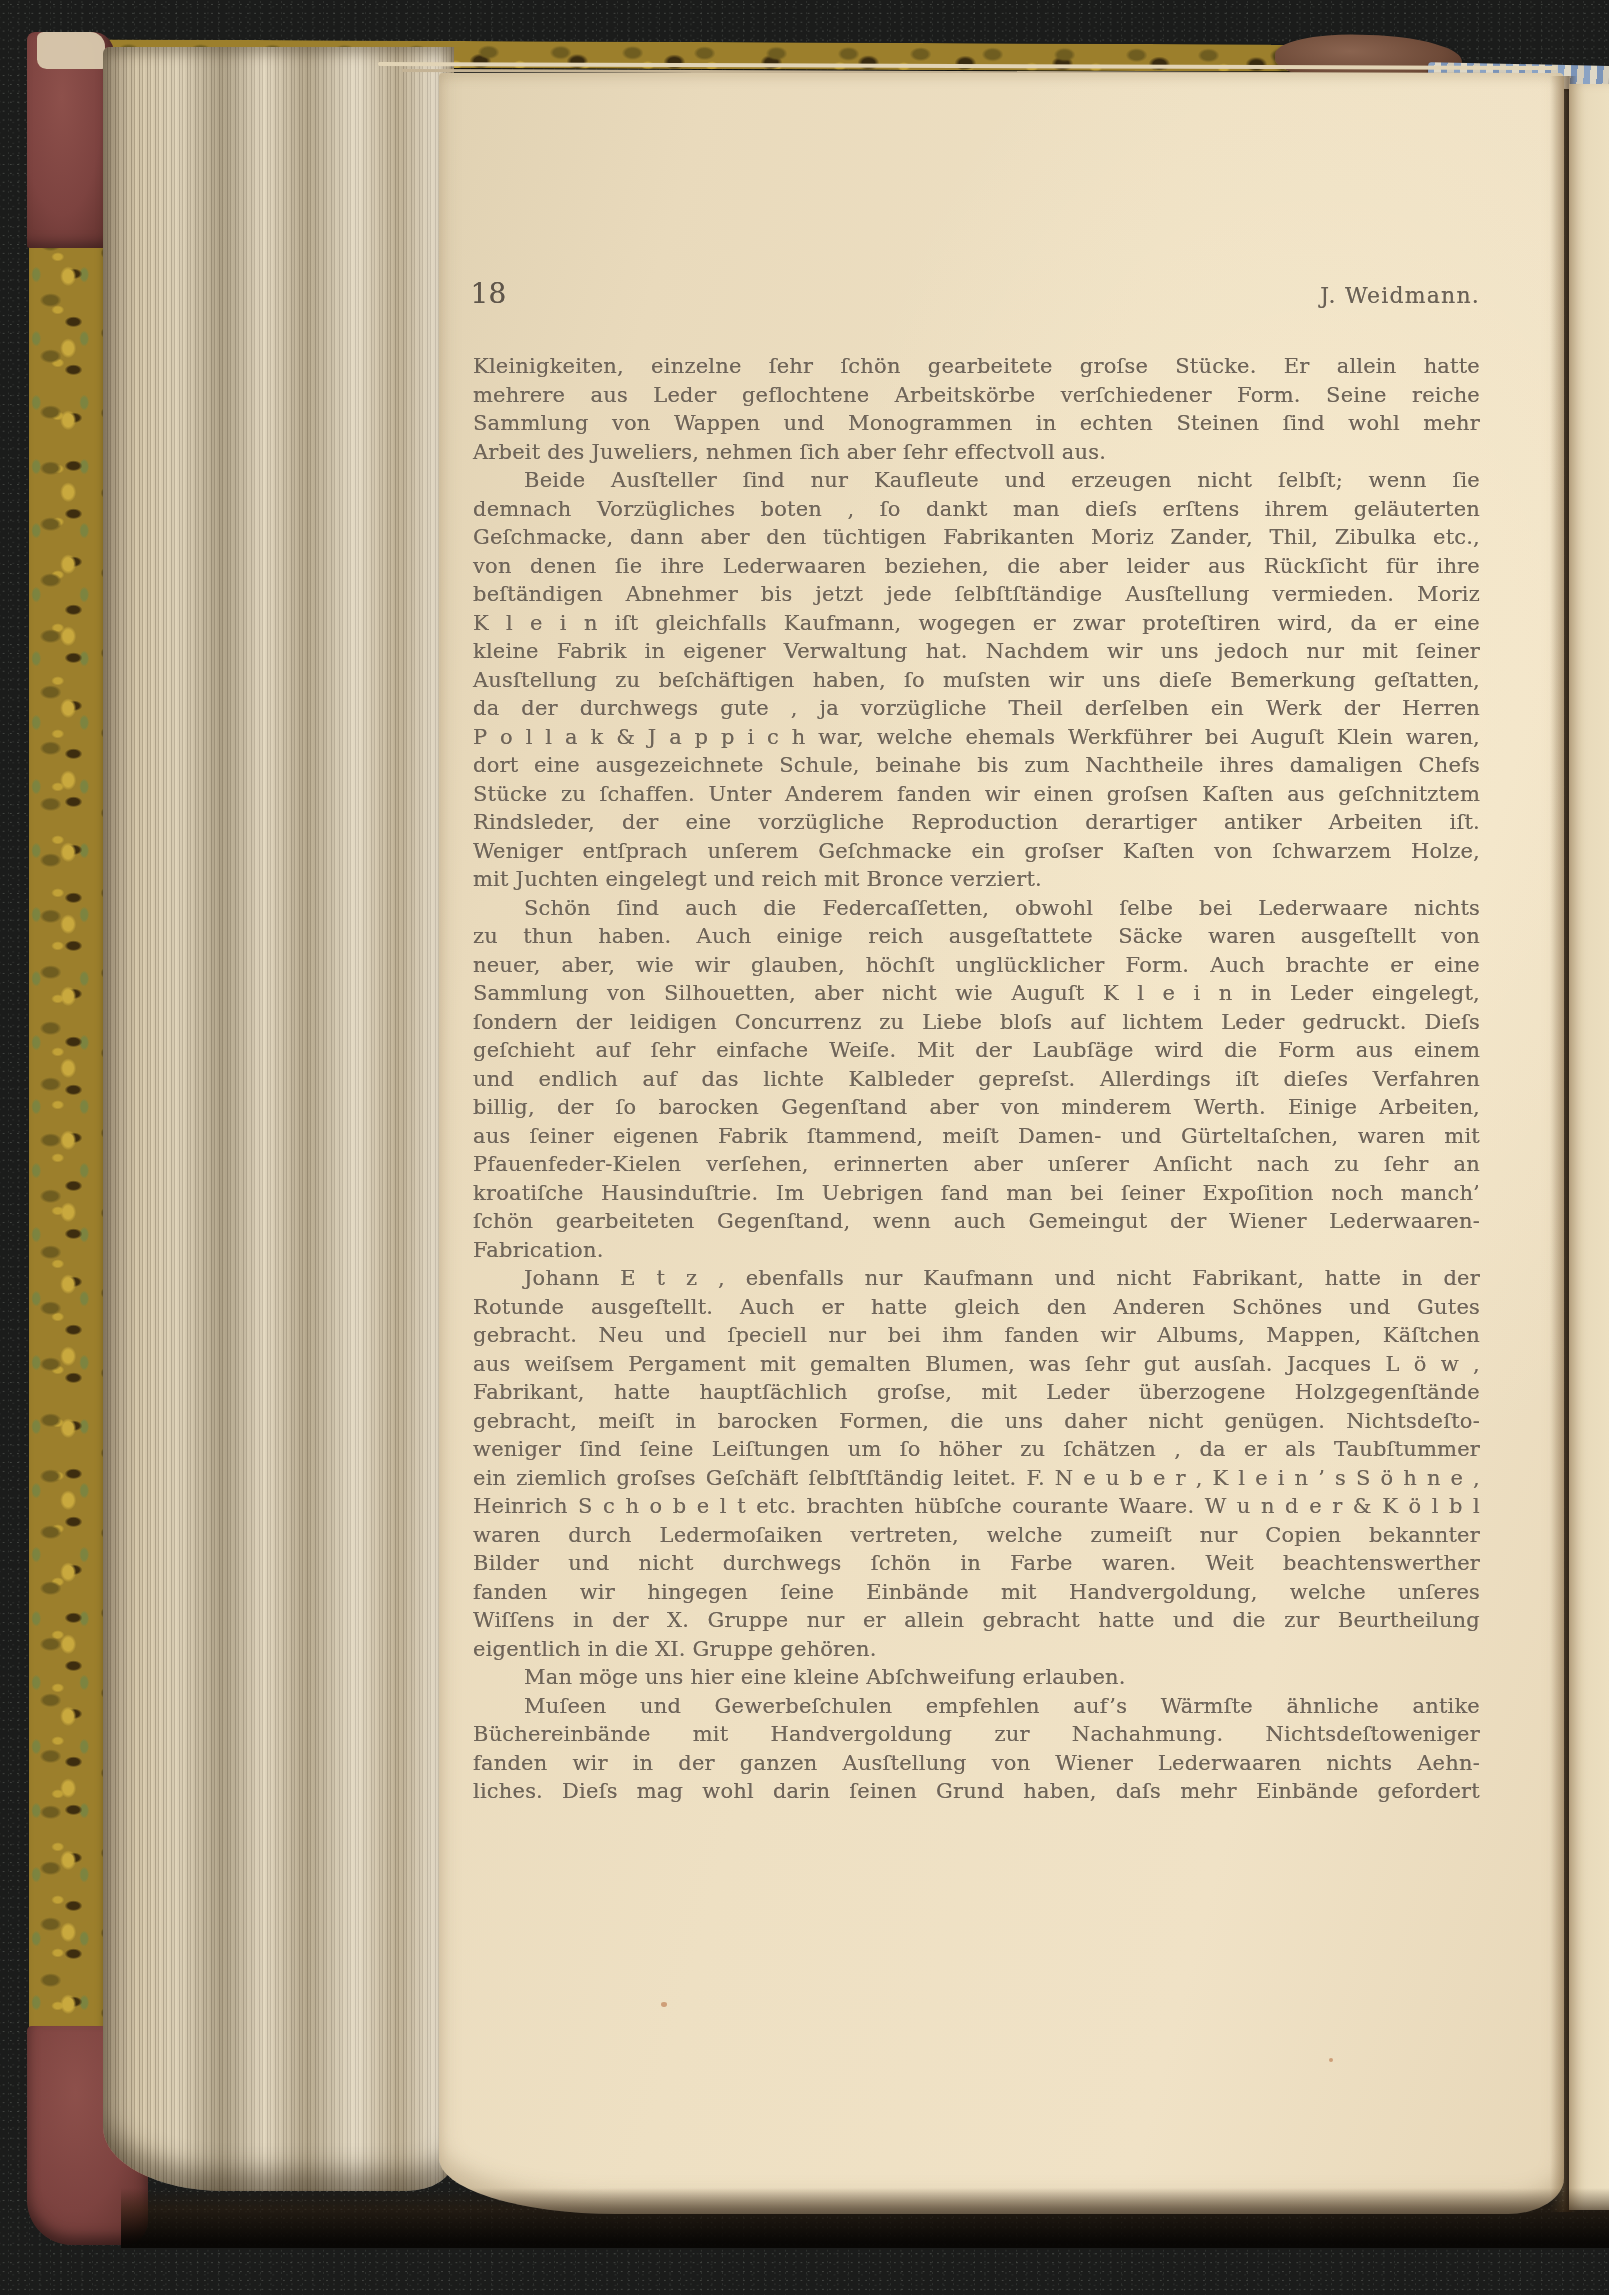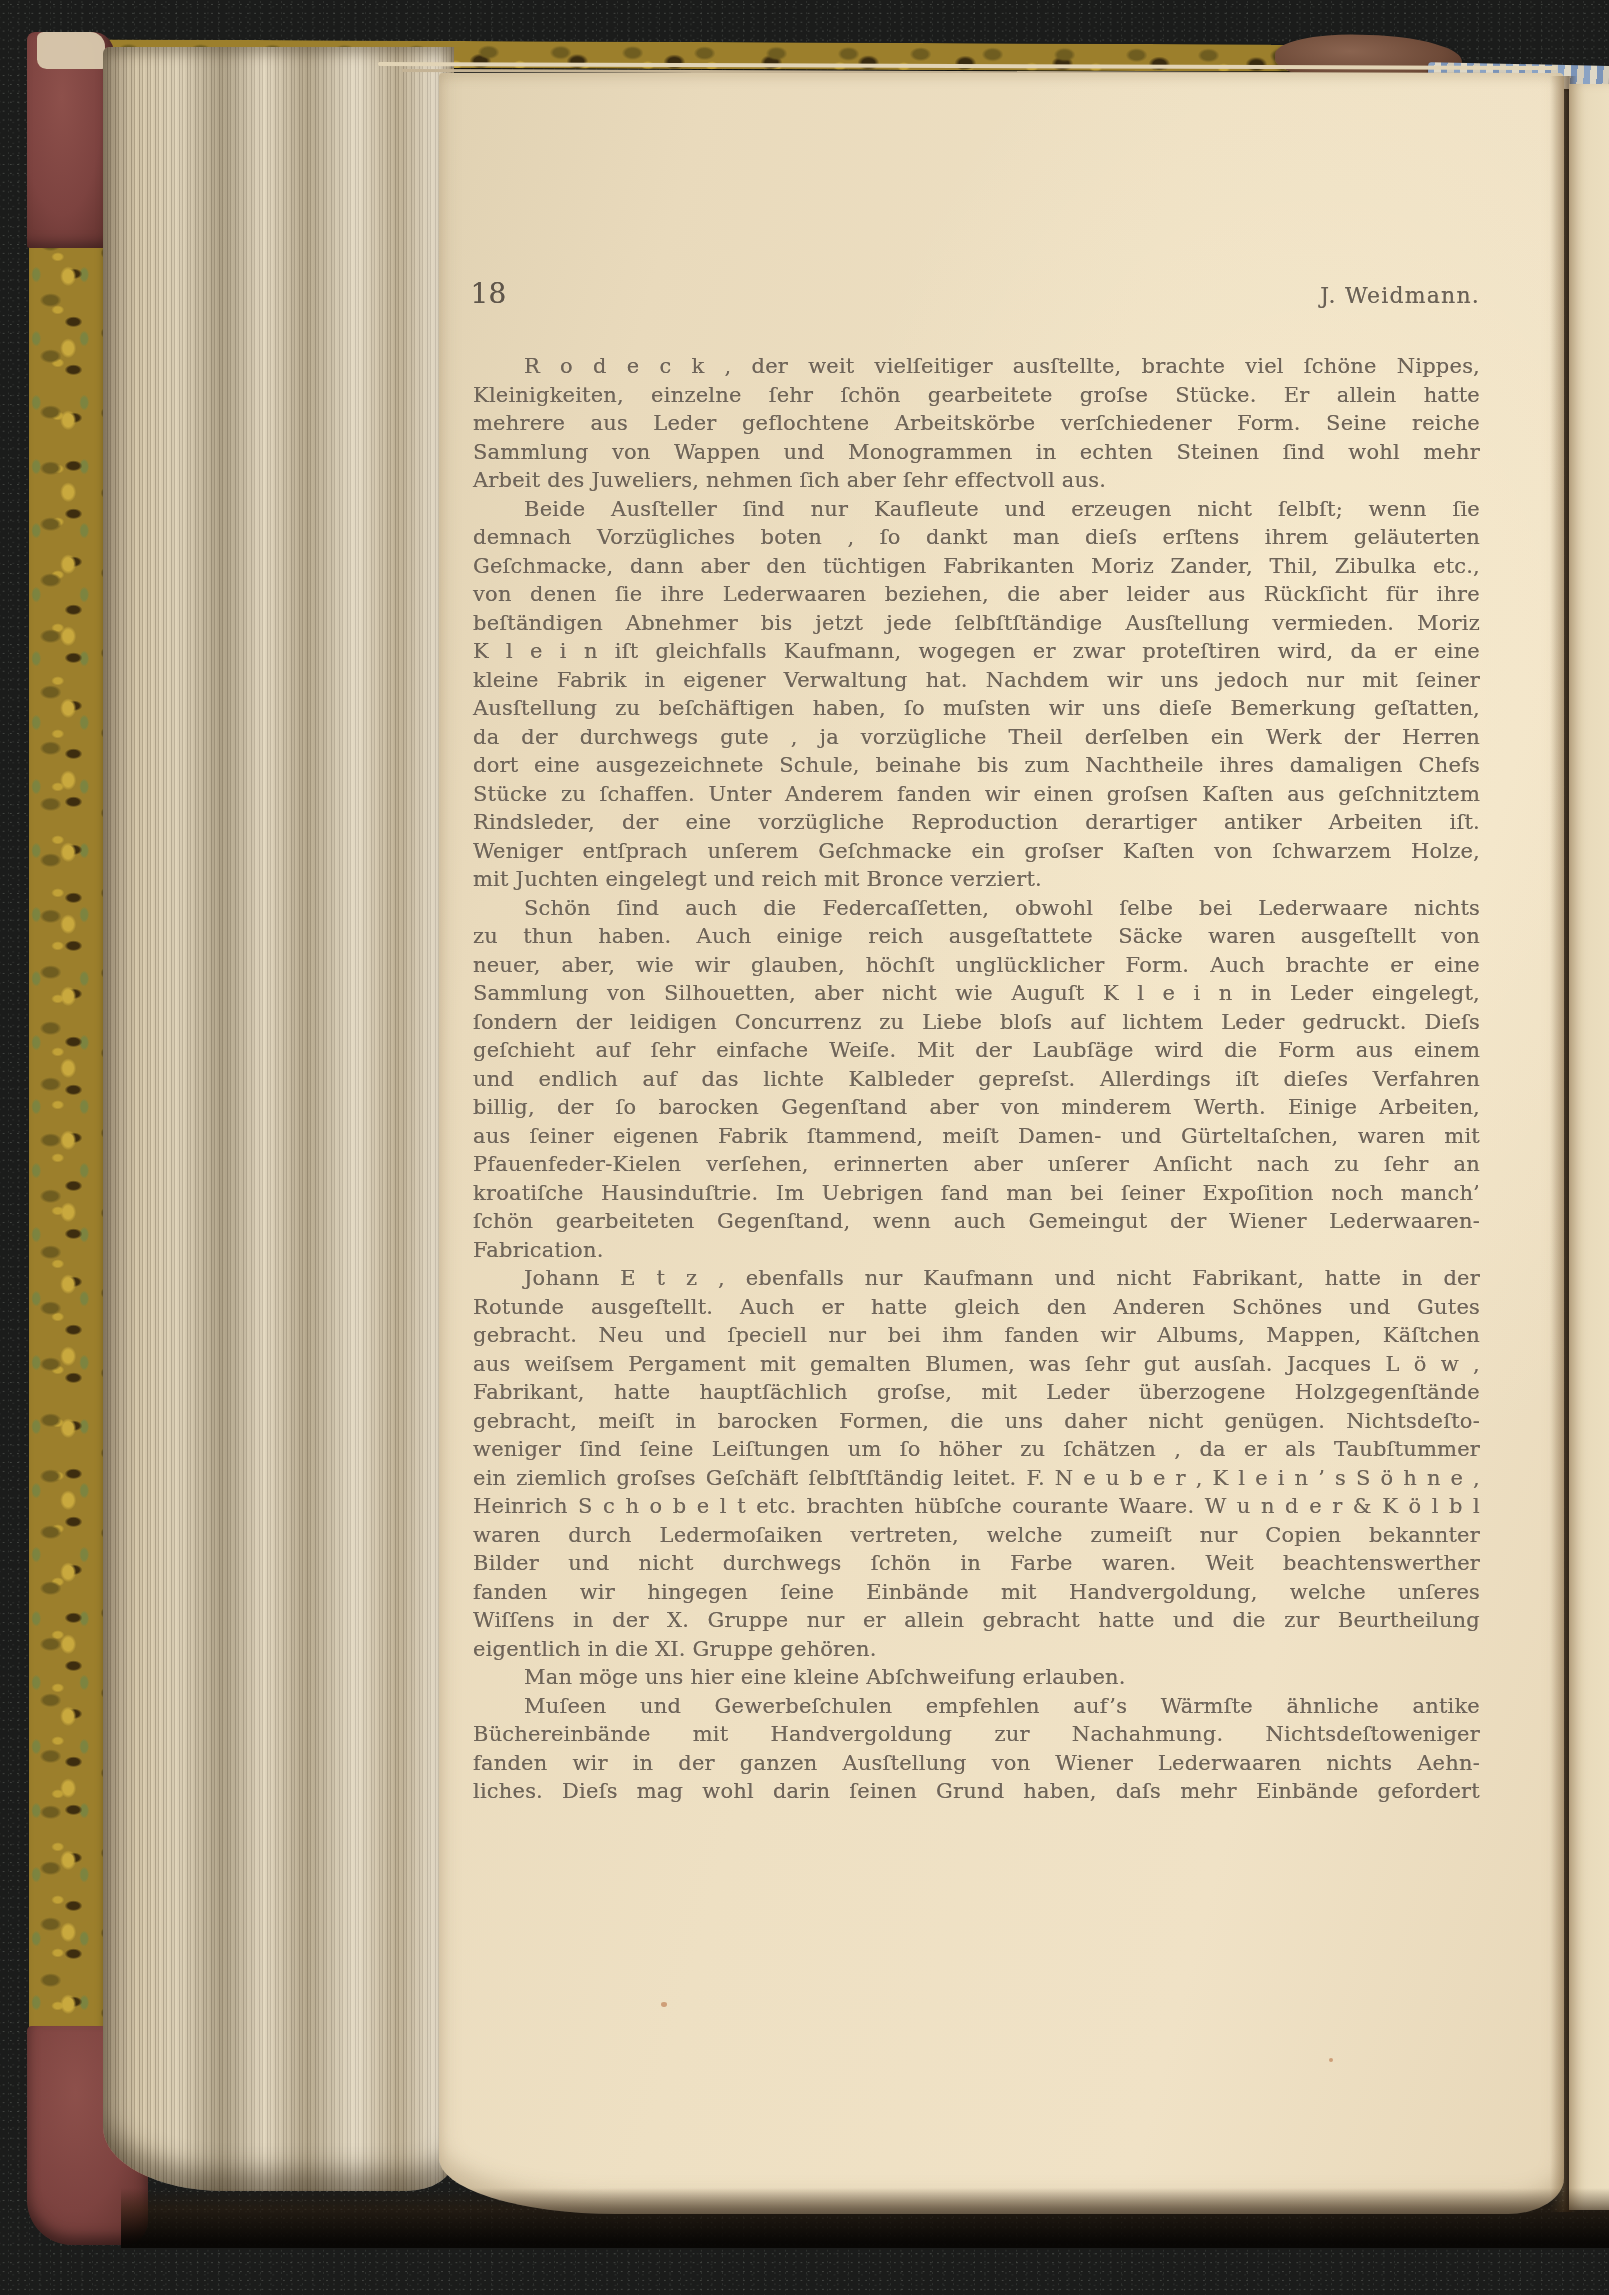--- a/index.html
+++ b/index.html
@@ -113,34 +113,34 @@
   <div class="facing-page"></div>
   <div class="bottom-shadow"></div>
 
   <div class="foxing-speck" style="left:661px;top:2002px"></div>
   <div class="foxing-speck" style="left:1329px;top:2058px;width:4px;height:4px"></div>
 
   <div class="text-layer">
     <div class="folio">18</div>
     <div class="running-head">J. Weidmann.</div>
     <div class="text-body">
-        <div class="line indent">R o d e c k ,  der weit vielſeitiger ausſtellte,  brachte viel ſchöne Nippes,</div>
         <div class="line">Kleinigkeiten,  einzelne ſehr ſchön gearbeitete groſse Stücke.  Er allein hatte</div>
         <div class="line">mehrere aus Leder geflochtene Arbeitskörbe verſchiedener Form.  Seine reiche</div>
         <div class="line">Sammlung von Wappen und Monogrammen in echten Steinen ſind wohl mehr</div>
         <div class="line endline">Arbeit des Juweliers, nehmen ſich aber ſehr effectvoll aus.</div>
         <div class="line indent">Beide Ausſteller ſind nur Kaufleute und erzeugen nicht ſelbſt; wenn ſie</div>
         <div class="line">demnach Vorzügliches boten ,  ſo dankt man dieſs erſtens ihrem geläuterten</div>
         <div class="line">Geſchmacke, dann aber den tüchtigen Fabrikanten Moriz Zander, Thil, Zibulka etc.,</div>
         <div class="line">von denen ſie ihre Lederwaaren beziehen,  die aber leider aus Rückſicht für ihre</div>
         <div class="line">beſtändigen Abnehmer bis jetzt jede ſelbſtſtändige Ausſtellung vermieden. Moriz</div>
         <div class="line">K l e i n  iſt gleichfalls Kaufmann, wogegen er zwar proteſtiren wird, da er eine</div>
         <div class="line">kleine Fabrik in eigener Verwaltung hat. Nachdem wir uns jedoch nur mit ſeiner</div>
         <div class="line">Ausſtellung zu beſchäftigen haben, ſo muſsten wir uns dieſe Bemerkung geſtatten,</div>
         <div class="line">da der durchwegs gute ,  ja vorzügliche Theil derſelben ein Werk der Herren</div>
+        <div class="line">P o l l a k  &amp;  J a p p i c h  war,  welche ehemals Werkführer bei Auguſt Klein waren,</div>
         <div class="line">dort eine ausgezeichnete Schule, beinahe bis zum Nachtheile ihres damaligen Chefs</div>
         <div class="line">Stücke zu ſchaffen. Unter Anderem fanden wir einen groſsen Kaſten aus geſchnitztem</div>
         <div class="line">Rindsleder,  der eine vorzügliche Reproduction derartiger antiker Arbeiten iſt.</div>
         <div class="line">Weniger entſprach unſerem Geſchmacke ein groſser Kaſten von ſchwarzem Holze,</div>
         <div class="line endline">mit Juchten eingelegt und reich mit Bronce verziert.</div>
         <div class="line indent">Schön ſind auch die Federcaſſetten,  obwohl ſelbe bei Lederwaare nichts</div>
         <div class="line">zu thun haben. Auch einige reich ausgeſtattete Säcke waren ausgeſtellt von</div>
         <div class="line">neuer, aber, wie wir glauben, höchſt unglücklicher Form. Auch brachte er eine</div>
         <div class="line">Sammlung von Silhouetten, aber nicht wie Auguſt K l e i n  in Leder eingelegt,</div>
         <div class="line">ſondern der leidigen Concurrenz zu Liebe bloſs auf lichtem Leder gedruckt. Dieſs</div>

